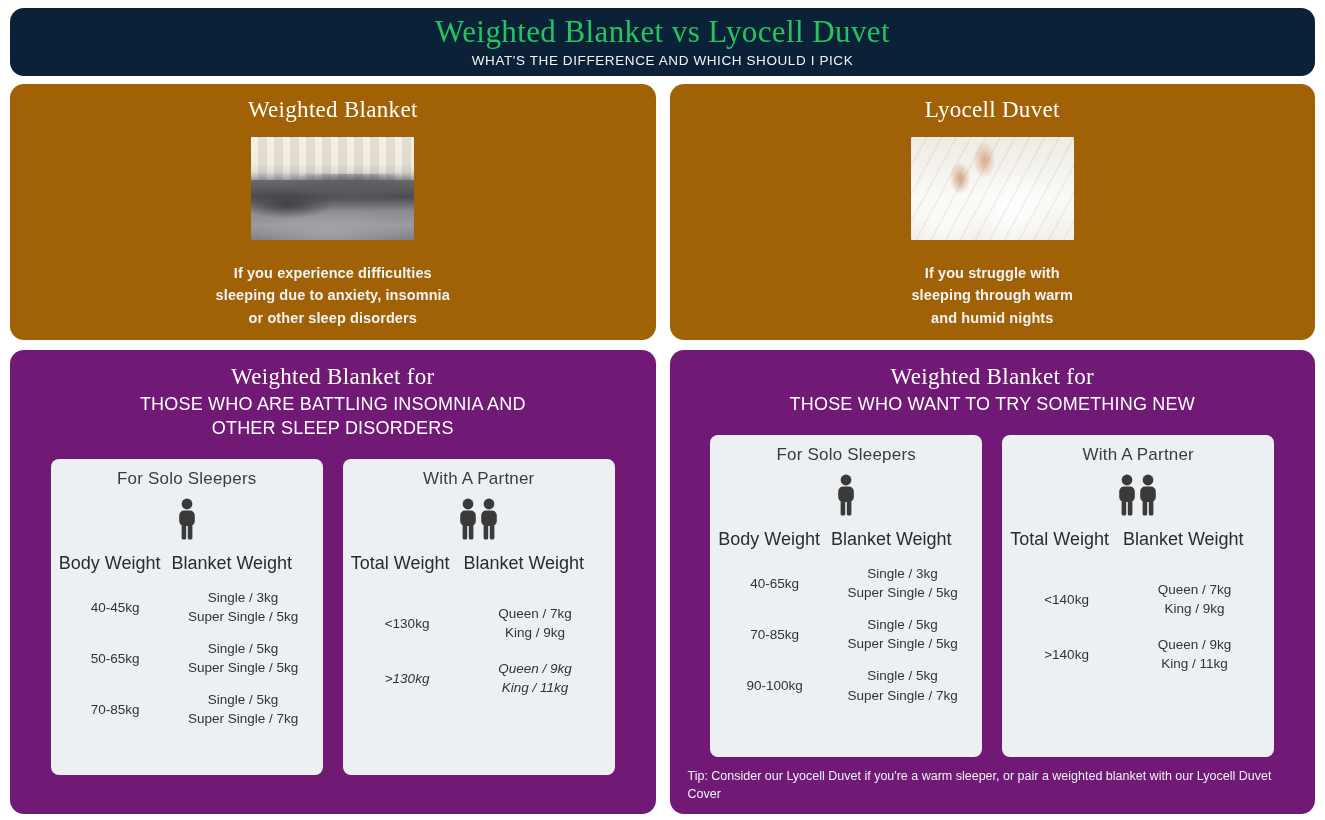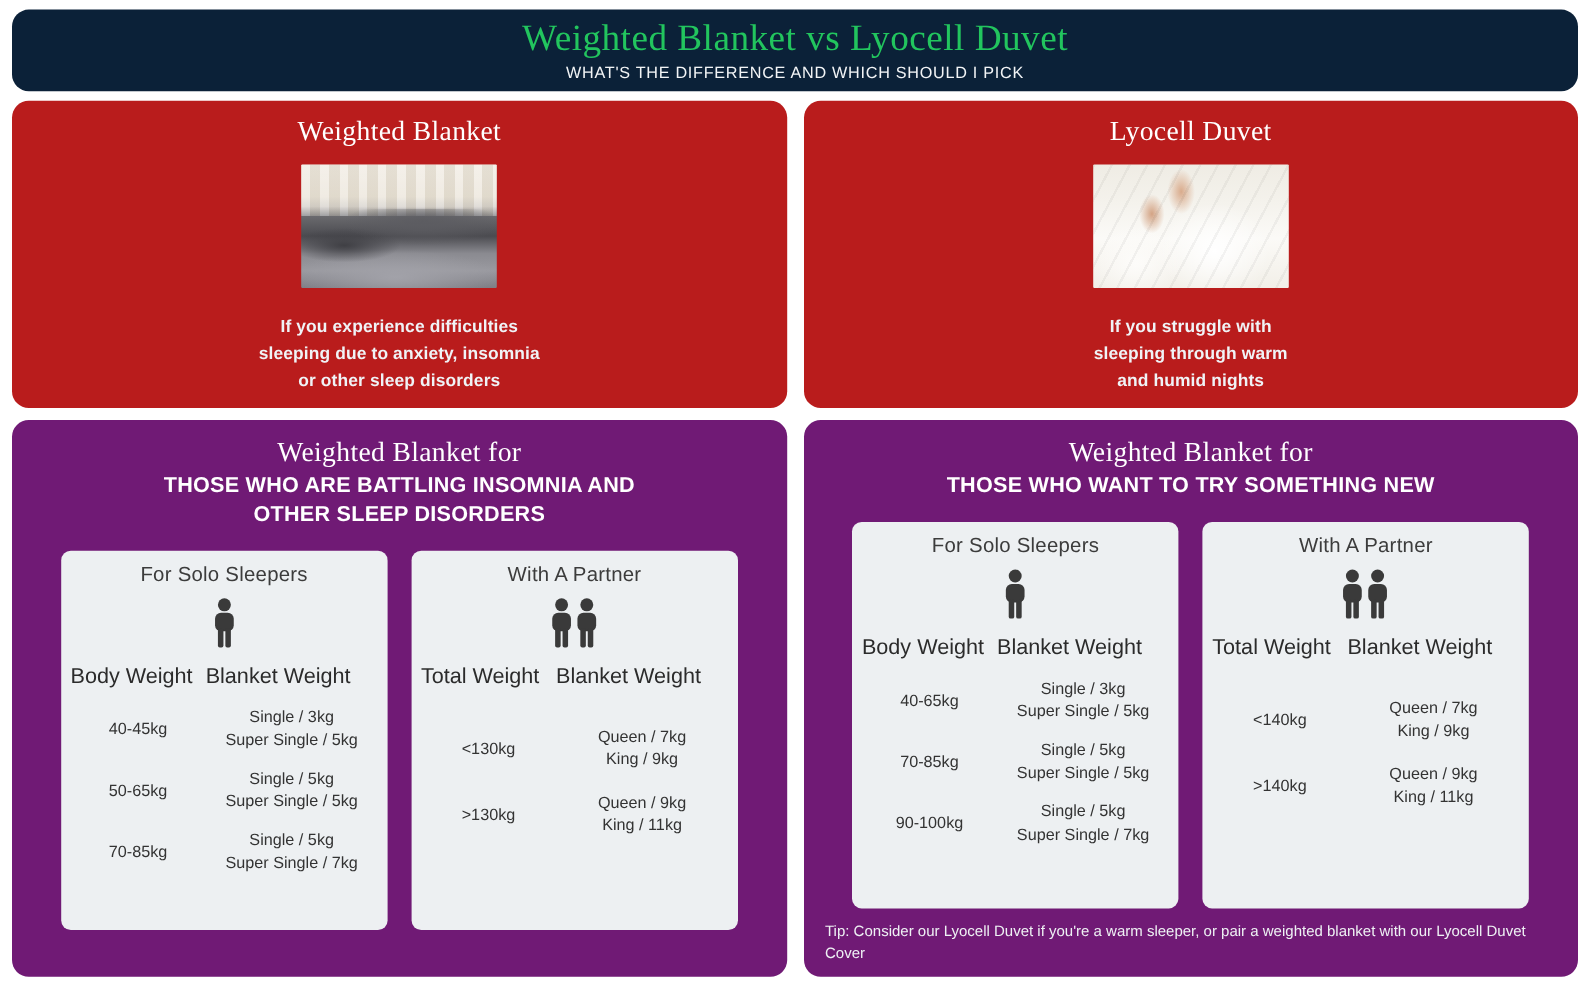--- a/index.html
+++ b/index.html
@@ -62,21 +62,21 @@
   .col {
     flex: 1 1 0;
     display: flex;
     flex-direction: column;
     gap: 10px;
     min-width: 0;
   }
 
   
   .intro-card {
-    background: #b91c1c;
+    background: #a16207;
     border-radius: 14px;
     height: 256px;
     flex: none;
     display: flex;
     flex-direction: column;
     align-items: center;
     padding-top: 13px;
     box-sizing: border-box;
   }
   .intro-title {
@@ -163,21 +163,20 @@
     letter-spacing: 0.3px;
     text-align: center;
   }
   .rec-sub {
     font-size: 18px;
     color: #ffffff;
     text-align: center;
     line-height: 1.32;
     margin-top: 3px;
     letter-spacing: 0.2px;
-    font-weight: bold;
   }
   .tables {
     display: flex;
     gap: 20px;
     margin-top: 18px;
     width: 100%;
     justify-content: center;
     flex: 1 1 auto;
     min-height: 0;
   }
@@ -323,21 +322,21 @@
             </div>
             <div class="thead">
               <div class="c1">Total Weight</div>
               <div class="c2">Blanket Weight</div>
             </div>
             <div class="trows" style="margin-top:22px;justify-content:flex-end;">
               <div class="trow" style="padding:8px 0;">
                 <div class="c1">&lt;130kg</div>
                 <div class="c2">Queen / 7kg<br>King / 9kg</div>
               </div>
-              <div class="trow" style="padding:8px 0;">
+              <div class="trow" style="padding:8px 0;font-style:italic;">
                 <div class="c1">&gt;130kg</div>
                 <div class="c2">Queen / 9kg<br>King / 11kg</div>
               </div>
             </div>
           </div>
 
         </div>
         <div class="spacer"></div>
       </div>
 

